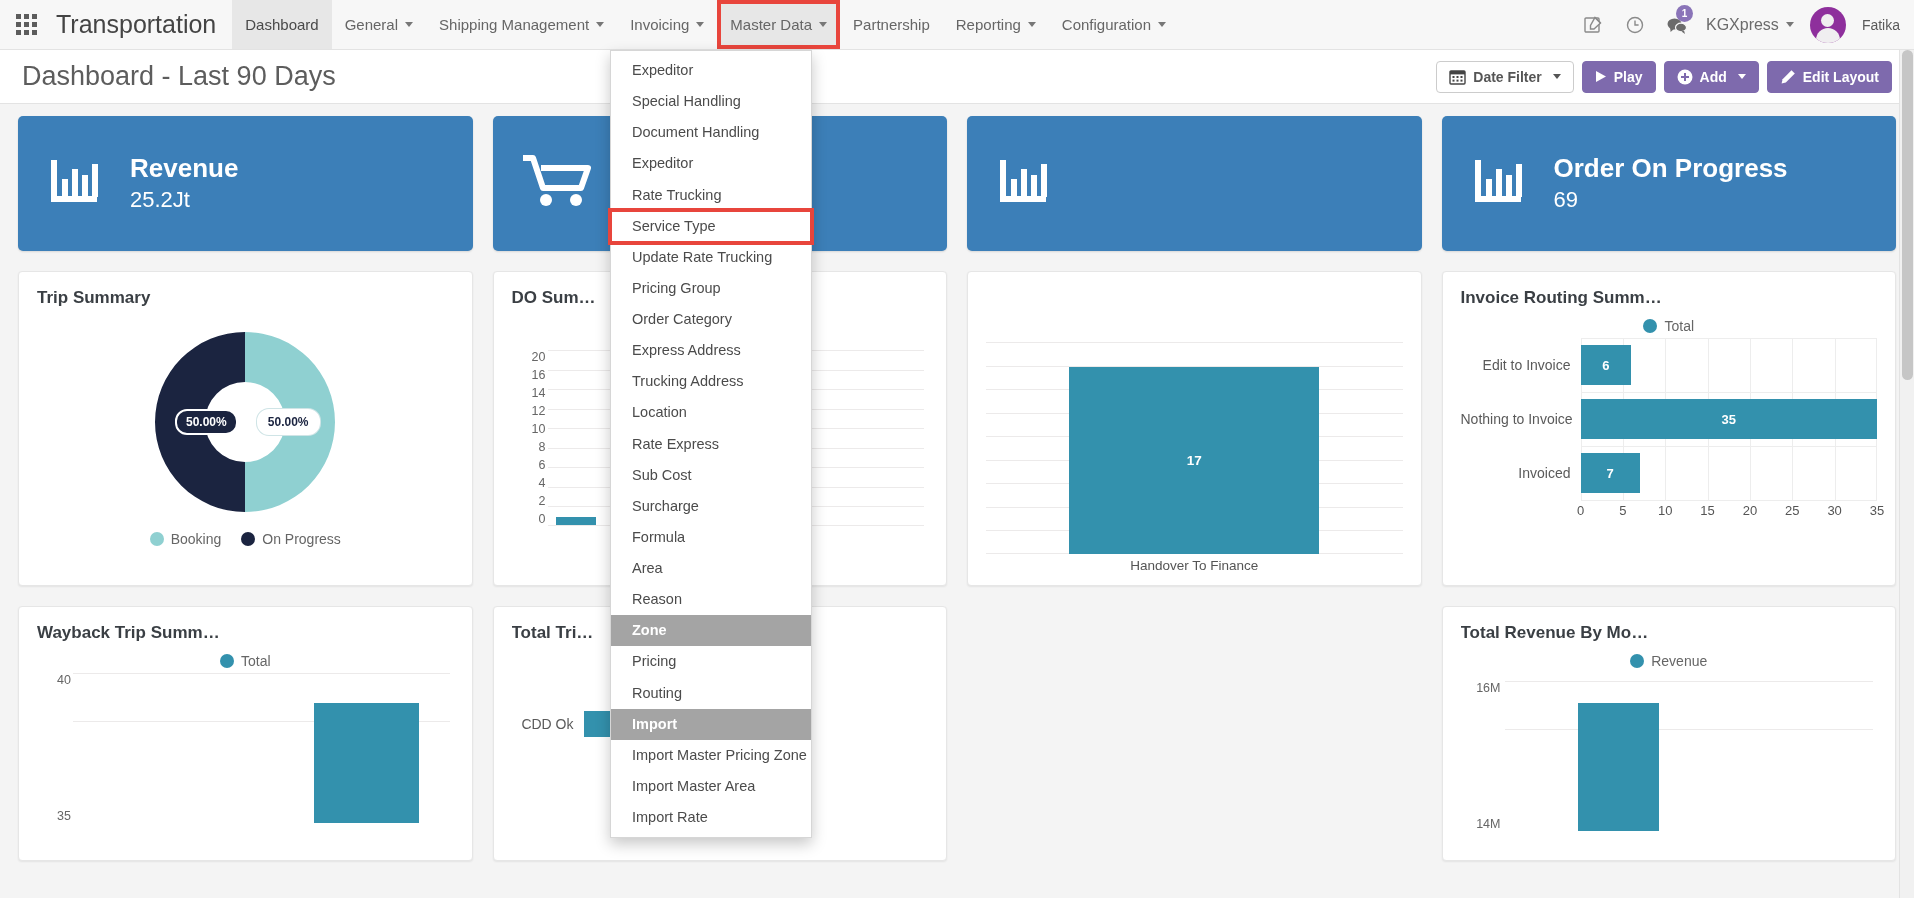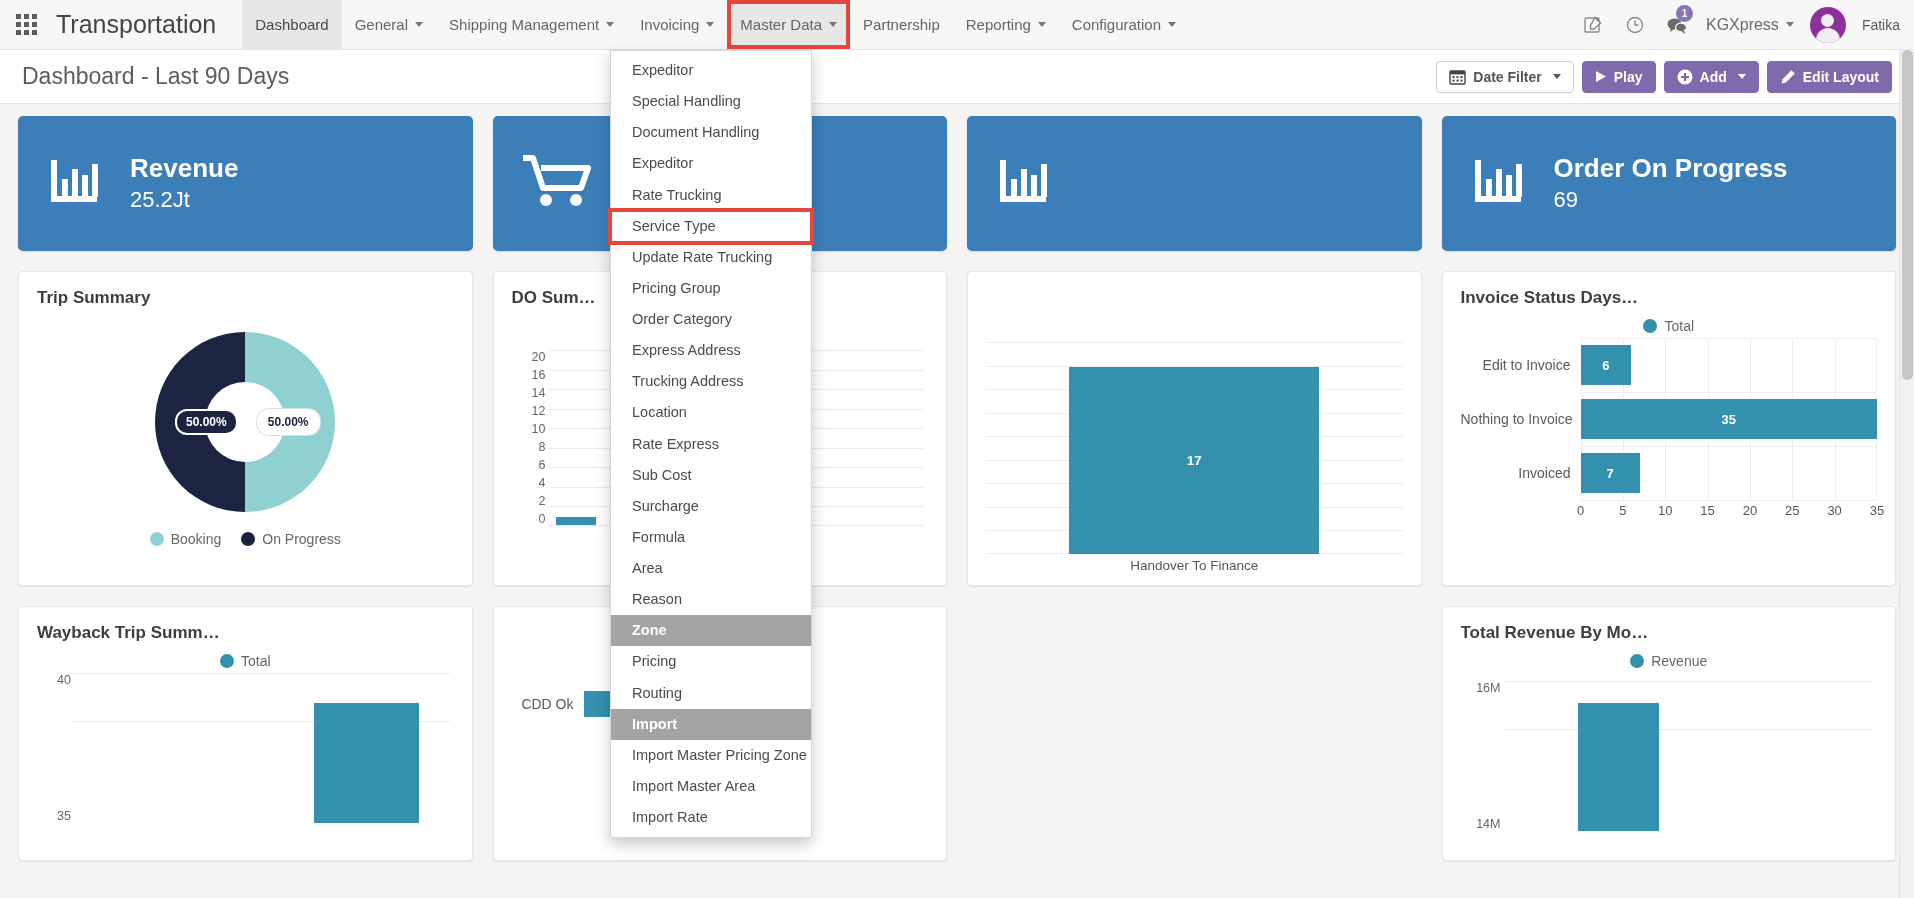--- a/index.html
+++ b/index.html
@@ -26,21 +26,21 @@
   .brand {
     display: flex; align-items: center; padding: 0 16px 0 4px;
     font-size: 25px; color: #444; font-weight: 400; white-space: nowrap;
   }
   .navitems { display: flex; align-items: stretch; }
   .navitem {
     display: flex; align-items: center; padding: 0 13px;
     font-size: 15px; color: #666; white-space: nowrap; cursor: pointer;
     position: relative;
   }
-  .navitem.active { background: #e7e7e7; color: #4a4a4a; margin-left: 10px; }
+  .navitem.active { background: #e7e7e7; color: #4a4a4a; }
   .navitem .caret {
     margin-left: 7px; width: 0; height: 0;
     border-left: 4px solid transparent; border-right: 4px solid transparent;
     border-top: 5px solid #777;
   }
   .navitem.boxed {
     background: #e7e7e7;
     outline: 4px solid #e8453c; outline-offset: -4px;
   }
   .nav-right {
@@ -80,21 +80,21 @@
     background: #f0eef0; left: 6px; top: 21px;
   }
   .username { font-size: 14px; color: #5a5a5a; white-space: nowrap; }
 
   
   .pagehead {
     height: 54px; background: #fff; border-bottom: 1px solid #e3e3e3;
     display: flex; align-items: center; padding: 0 22px;
     position: relative; z-index: 5;
   }
-  .pagetitle { font-size: 23px; color: #5d5d5d; font-weight: 400; }
+  .pagetitle { font-size: 27px; color: #5d5d5d; font-weight: 400; }
   .head-actions { margin-left: auto; display: flex; align-items: center; gap: 8px; }
   .btn {
     height: 32px; border-radius: 4px; display: flex; align-items: center;
     padding: 0 12px; font-size: 14px; cursor: pointer; white-space: nowrap;
     font-weight: bold; gap: 7px;
   }
   .btn-white { background: #fff; border: 1px solid #ccc; color: #555; }
   .btn-purple { background: #7e6aad; color: #fff; border: 1px solid #7e6aad; }
   .btn .caret-d {
     width: 0; height: 0; border-left: 4px solid transparent;
@@ -511,21 +511,21 @@
           </div>
           <div class="vbar-cats" style="left:0; right:0; bottom:24px;">
             <span class="vbar-cat">Handover To Finance</span>
           </div>
         </div>
       </div>
     </div>
 
     <div class="col">
       <div class="panel panel-h1">
-        <div class="panel-title">Invoice Status Days…</div>
+        <div class="panel-title">Invoice Routing Summ…</div>
         <div class="legend">
           <span class="legend-item">
             <i class="dot" style="background:#3391ad"></i>
             <span>Total</span>
           </span>
         </div>
         <div style="position:relative;">
           <div class="hgrid">
             <i class="hgline" style="left:0%"></i>
               <i class="hgline" style="left:14.28%"></i>
@@ -603,20 +603,21 @@
           </div>
           <div class="plot" style="height:150px;">
             <div style="position:absolute;top:30px;bottom:0;left:64%;width:28%;background:#3391ad;"></div>
           </div>
         </div>
       </div>
     </div>
 
     <div class="col">
       <div class="panel panel-h2">
+        <div class="panel-title">Total Tri…</div>
         <div class="chart-area" style="height:190px; margin-top:64px;">
           <div class="hbar-rows">
             <div class="hbar-row" style="height:34px;">
               <span class="hbar-label" style="width:72px;">CDD Ok</span>
               <span class="hbar-track">
                 <span class="hbar" style="left:0; width:24%; height:26px;"></span>
               </span>
             </div>
           </div>
         </div>

